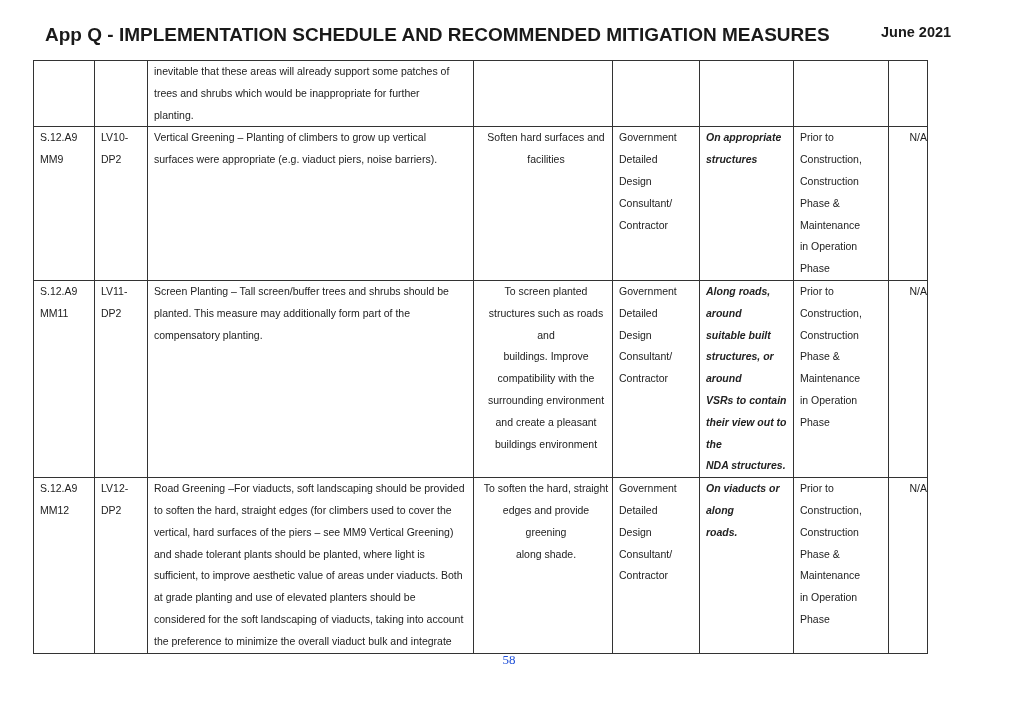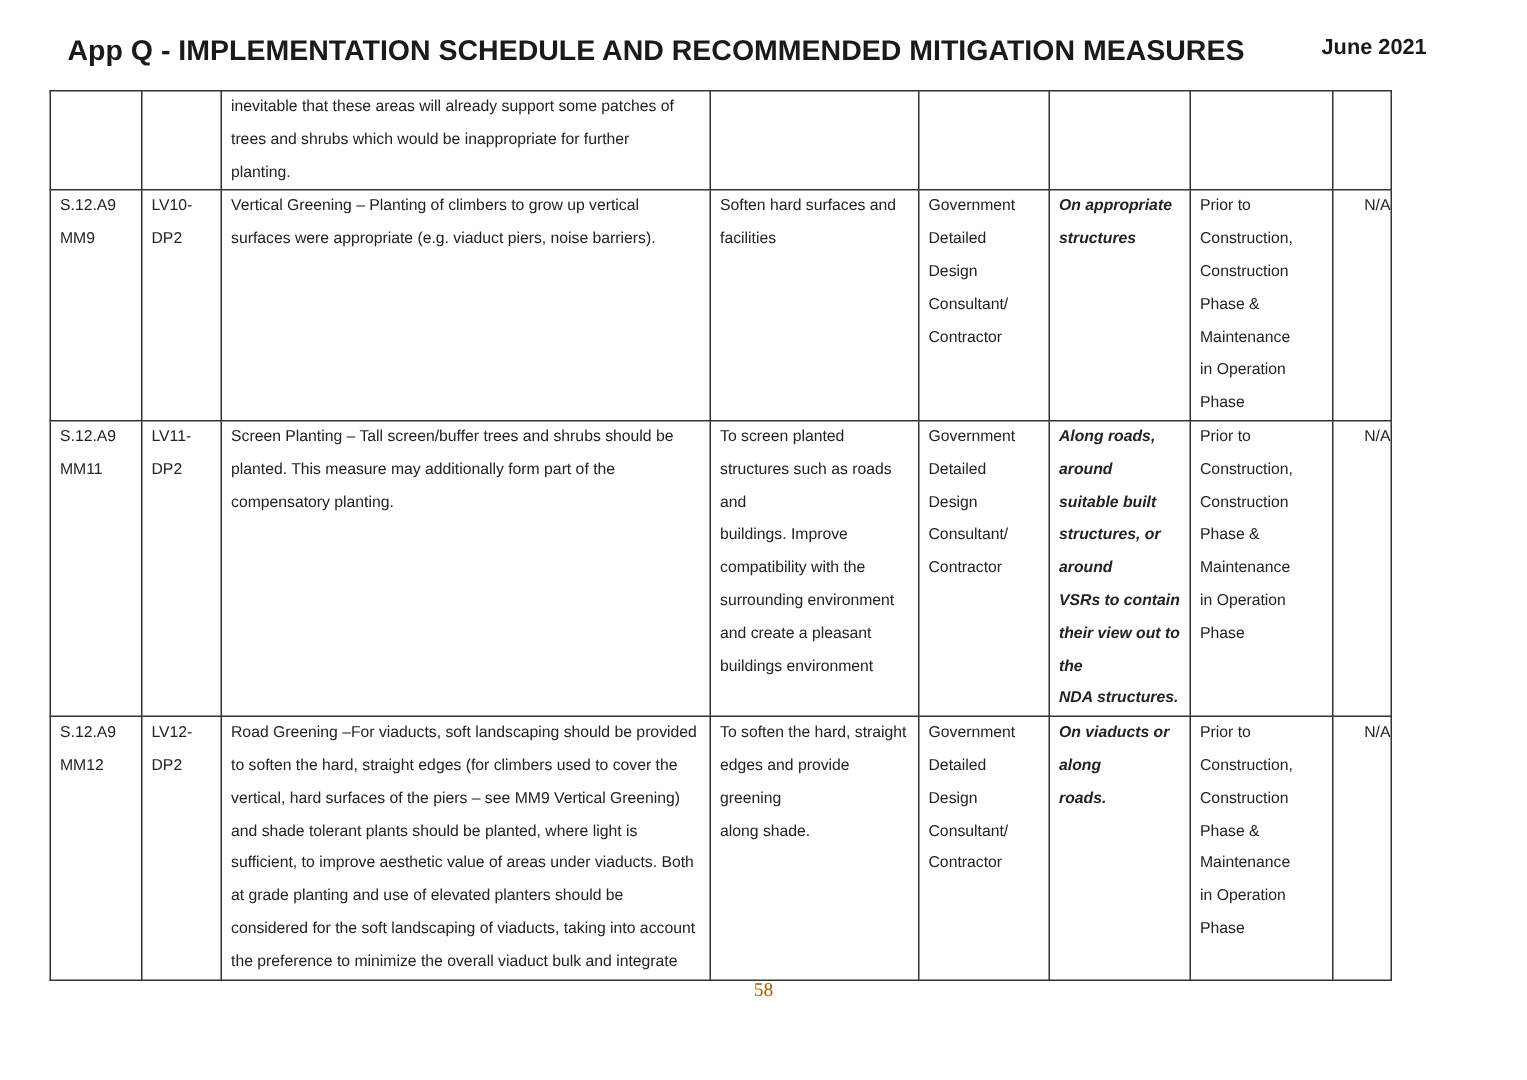--- a/index.html
+++ b/index.html
@@ -4,27 +4,27 @@
 <style>
   html, body { margin: 0; padding: 0; background: #ffffff; }
   body { width: 1018px; height: 720px; position: relative; overflow: hidden; font-family: "Liberation Sans", sans-serif; color: #1a1a1a; }
   .hdr-title { position: absolute; left: 45px; top: 24px; font-size: 19px; font-weight: bold; letter-spacing: 0; }
   .hdr-date { position: absolute; left: 861px; top: 24px; font-size: 14.5px; font-weight: bold; margin-left: 20px; }
   table.sched { position: absolute; left: 33px; top: 60px; width: 895px; border-collapse: collapse; table-layout: fixed; }
   table.sched td { border: 1.5px solid #333; vertical-align: top; padding: 0 0 0 6px; font-size: 10.5px; line-height: 21.8px; color: #222; }
   table.sched td.c-id { width: 54px; }
   table.sched td.c-loc { width: 46px; }
   table.sched td.c-measure { width: 319px; }
-  table.sched td.c-obj { width: 132px; }
+  table.sched td.c-obj { width: 132px; text-align: center; }
   table.sched td.c-who { width: 80px; }
   table.sched td.c-where { width: 87px; font-style: italic; font-weight: bold; }
   table.sched td.c-when { width: 88px; }
   table.sched td.c-req { text-align: right; padding-left: 15px; }
   .ln { display: block; white-space: nowrap; }
-  .page-num { position: absolute; left: 0; width: 1018px; top: 652px; text-align: center; font-family: "Liberation Serif", serif; font-size: 13px; color: #a16207; }
+  .page-num { position: absolute; left: 0; width: 1018px; top: 652px; text-align: center; font-family: "Liberation Serif", serif; font-size: 13px; color: #1d4ed8; }
   tr.r0 td { height: 61px; }
   tr.r1 td { height: 151px; }
   tr.r2 td { height: 195px; }
   tr.r3 td { height: 175px; }
 </style>
 </head>
 <body>
 
 <div class="hdr-title">App Q - IMPLEMENTATION SCHEDULE AND RECOMMENDED MITIGATION MEASURES</div>
 <div class="hdr-date">June 2021</div>

